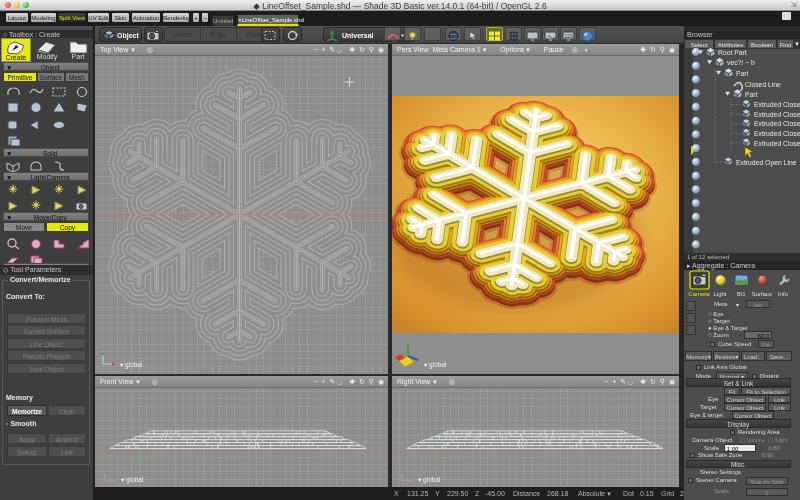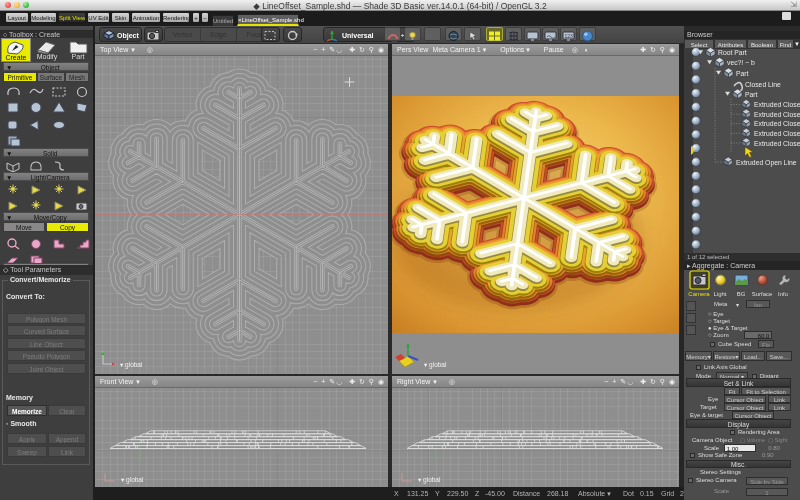--- a/index.html
+++ b/index.html
@@ -21,21 +21,21 @@
 .vph .r{position:absolute;right:3px;top:0;color:#f0f0f0;letter-spacing:1px}
 .grid{position:absolute;left:0;top:12px;right:0;bottom:0;
 background-image:repeating-linear-gradient(0deg,rgba(255,255,255,0.085) 0 1px,transparent 1px 7.3px),repeating-linear-gradient(90deg,rgba(255,255,255,0.085) 0 1px,transparent 1px 7.3px),repeating-linear-gradient(0deg,rgba(55,55,55,0.10) 0 1px,transparent 1px 36.5px),repeating-linear-gradient(90deg,rgba(55,55,55,0.10) 0 1px,transparent 1px 36.5px)}
 .gz{position:absolute;color:#f0f0f0;font-size:6.5px}
 </style></head><body>
 
 <div class="abs" style="left:0;top:0;width:800px;height:11px;background:linear-gradient(#f0f0f0,#c8c8c8);border-bottom:1px solid #888">
 <div class="abs" style="left:5px;top:2px;width:6px;height:6px;border-radius:50%;background:radial-gradient(circle at 35% 30%,#ff9a92,#ec5f55 60%,#c33a30)"></div>
 <div class="abs" style="left:14px;top:2px;width:6px;height:6px;border-radius:50%;background:radial-gradient(circle at 35% 30%,#ffe09a,#f5bd4f 60%,#c98d2a)"></div>
 <div class="abs" style="left:23px;top:2px;width:6px;height:6px;border-radius:50%;background:radial-gradient(circle at 35% 30%,#b5f0a0,#3ec04a 60%,#2a9a35)"></div>
-<div class="abs" style="left:0;top:1px;width:800px;text-align:center;color:#3a3a3a;font-size:8.5px">◆ LineOffset_Sample.shd — Shade 3D Basic ver.14.0.1 (64-bit) / OpenGL 3.2</div>
+<div class="abs" style="left:0;top:1px;width:800px;text-align:center;color:#3a3a3a;font-size:8.5px">◆ LineOffset_Sample.shd — Shade 3D Basic ver.14.0.1 (64-bit) / OpenGL 2.6</div>
 <div class="abs" style="right:3px;top:1px;color:#777;font-size:8px;line-height:8px">⇲</div>
 </div>
 <div class="abs" style="left:0;top:11px;width:800px;height:15px;background:#1c1c1c"></div>
 <div class="btn" style="left:5px;width:24px">Layout</div>
 <div class="btn" style="left:30px;width:27px">Modeling</div>
 <div class="btn" style="left:58px;width:28px;background:linear-gradient(#3e3e3e,#282828);color:#e0e000">Split View</div>
 <div class="btn" style="left:87px;width:23px">UV Edit</div>
 <div class="btn" style="left:111px;width:19px">Skin</div>
 <div class="btn" style="left:131px;width:30px">Animation</div>
 <div class="btn" style="left:162px;width:28px">Rendering</div>

